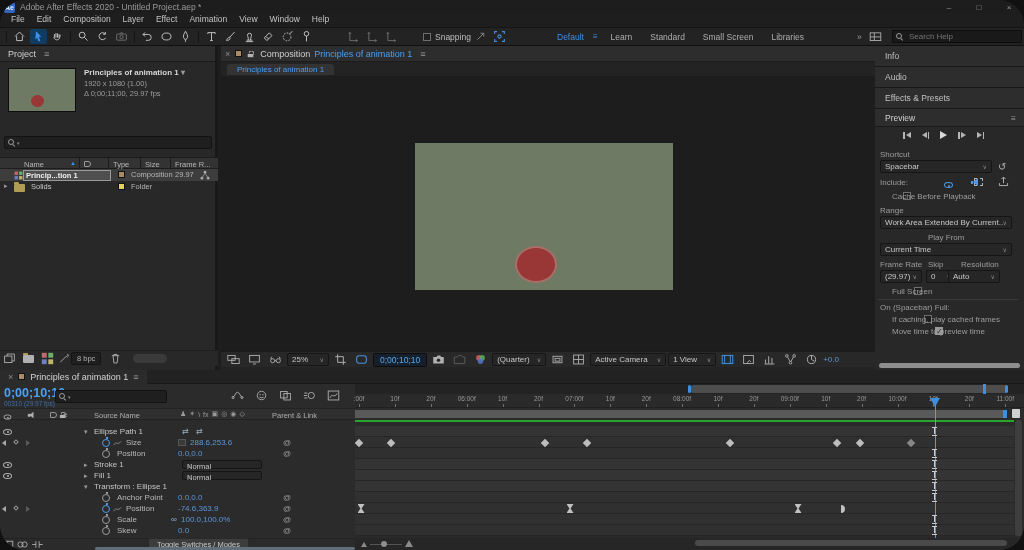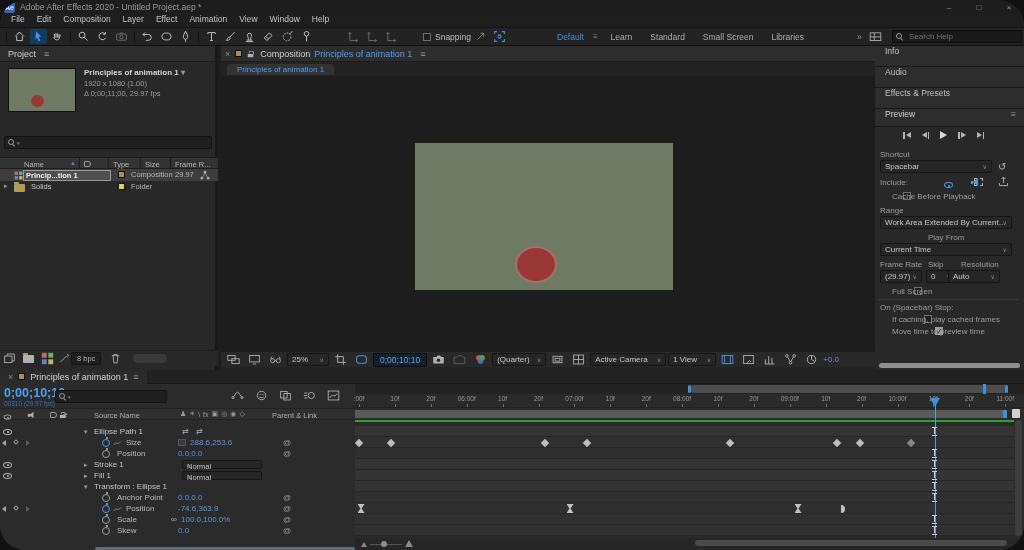--- a/index.html
+++ b/index.html
@@ -58,21 +58,21 @@
 .navr{width:0;height:0;border-top:3px solid transparent;border-bottom:3px solid transparent;border-left:4px solid #5c5c5c;display:inline-block;}
 .navd{width:4px;height:4px;border:1px solid #9a9a9a;transform:rotate(45deg);display:inline-block;}
 .tbar{width:1.5px;height:7px;background:#b5b5b5;display:inline-block;}
 .ttl{width:0;height:0;border-top:3.5px solid transparent;border-bottom:3.5px solid transparent;border-right:5px solid #b5b5b5;display:inline-block;}
 .ttr{width:0;height:0;border-top:3.5px solid transparent;border-bottom:3.5px solid transparent;border-left:5px solid #b5b5b5;display:inline-block;}
 .transport{display:flex;gap:11px;align-items:center;}
 .transport .btn{display:flex;align-items:center;gap:1px;}
 .folderic{position:relative;width:11px;height:8px;background:#b09c55;border-radius:1px;display:inline-block;}
 .folderic::before{content:"";position:absolute;left:0;top:-2px;width:5px;height:2px;background:#b09c55;border-radius:1px 1px 0 0;}
 .chip{width:7px;height:7px;border:1px solid #111;display:inline-block;}
-.hdrbar{position:absolute;left:875px;width:149px;background:#2d2d2d;border-bottom:1px solid #191919;display:flex;padding-left:10px;color:#c0c0c0;font-size:8.5px;}
+.hdrbar{position:absolute;left:875px;width:149px;background:#2d2d2d;border-bottom:1px solid #191919;display:flex;align-items:center;padding-left:10px;color:#c0c0c0;font-size:8.5px;}
 .rp-label{position:absolute;color:#9c9c9c;font-size:8px;}
 
 
 .tlrow{position:absolute;left:0;width:355px;height:11px;}
 .tlrow span{position:absolute;top:0;line-height:11px;}
 .stripe{position:absolute;left:355px;width:659px;height:11px;background:#303030;border-bottom:1px solid #272727;}
 .stripe.grp{background:#343434;}
 .ruler-lab{position:absolute;top:1px;color:#989898;font-size:6.5px;transform:translateX(-50%);}
 .ruler-tick{position:absolute;bottom:0;width:1px;height:3px;background:#6e6e6e;}
 .valblue{color:#5b96d9;}
@@ -553,21 +553,21 @@
       <span>0</span>
       <span class="car">∨</span>
     </div>
   <div class="dd abs" style="left:948px;top:270px;width:52px;text-align:center;">
       <span>Auto</span>
       <span class="car">∨</span>
     </div>
   <span class="abs cb" style="left:880px;top:287px;"></span>
   <span class="rp-label" style="left:892px;top:287px;">Full Screen</span>
   <div class="abs" style="left:878px;top:299px;width:140px;height:1px;background:#3a3a3a;"></div>
-  <span class="rp-label" style="left:880px;top:303px;">On (Spacebar) Stop:</span>
+  <span class="rp-label" style="left:880px;top:303px;">On (Spacebar) Full:</span>
   <span class="abs cb" style="left:880px;top:315px;"></span>
   <span class="rp-label" style="left:892px;top:315px;">If caching, play cached frames</span>
   <span class="abs cb checked" style="left:880px;top:327px;"></span>
   <span class="rp-label" style="left:892px;top:327px;">Move time to preview time</span>
   <div class="abs" style="left:879px;top:363px;width:141px;height:5px;border-radius:3px;background:#8f8f8f;"></div>
 
   
   <div class="abs" style="left:0;top:370px;width:1024px;height:180px;background:#2b2b2b;">
 
     <div class="abs row" style="left:0;top:0;width:1024px;height:14px;background:#222;border-bottom:1px solid #191919;">
@@ -723,20 +723,40 @@
         <span class="ibeam" style="left: 932.2px; top: 79px;"></span>
         <span class="ibeam" style="left: 932.2px; top: 90px;"></span>
         <span class="ibeam" style="left: 932.2px; top: 101px;"></span>
         <span class="ibeam" style="left: 932.2px; top: 112px;"></span>
         <span class="ibeam" style="left: 932.2px; top: 123px;"></span>
         <span class="ibeam" style="left: 932.2px; top: 145px;"></span>
         <span class="ibeam" style="left: 932.2px; top: 156px;"></span>
         <div style="position: absolute; left: 1015px; top: 50px; width: 7px; height: 116px; background: rgb(62, 62, 62); border-radius: 3px; pointer-events: auto;"></div>
       </div>
 
+    <div class="abs row" style="left:0;top:168px;width:355px;height:12px;background:#2b2b2b;border-top:1px solid #222;">
+      <span class="tool" style="width:13px;">
+          <svg viewBox="0 0 16 16" stroke="#b0b0b0" fill="none" stroke-width="1.1">
+            <rect x="1.5" y="4" width="13" height="8"></rect>
+            <path d="M4.5 4 V12 M7.5 4 V12"></path>
+          </svg>
+        </span>
+      <span class="tool" style="width:13px;">
+          <svg viewBox="0 0 16 16" stroke="#b0b0b0" fill="none" stroke-width="1.1">
+            <circle cx="5.5" cy="8" r="3.2"></circle>
+            <circle cx="10.5" cy="8" r="3.2"></circle>
+          </svg>
+        </span>
+      <span class="tool" style="width:13px;">
+          <svg viewBox="0 0 16 16" stroke="#b0b0b0" fill="none" stroke-width="1.1">
+            <path d="M1.5 8 H6 M10 8 H14.5 M6 4 V12 M10 4 V12"></path>
+          </svg>
+        </span>
+      <span style="position:absolute;left:148px;background:#3d3d3d;border:1px solid #2a2a2a;border-radius:2px;padding:1px 8px;color:#c8c8c8;font-size:7.5px;">Toggle Switches / Modes</span>
+    </div>
     <div class="abs" style="left:95px;top:177px;width:260px;height:3px;background:#5f6e7a;border-radius:2px;"></div>
     <div class="abs" style="left:355px;top:168px;width:669px;height:12px;background:#262626;">
       <span class="abs" style="left:6px;top:4px;width:0;height:0;border-left:3px solid transparent;border-right:3px solid transparent;border-bottom:5px solid #8a8a8a;"></span>
       <span class="abs" style="left:15px;top:6px;width:32px;height:1px;background:#555;"></span>
       <span class="abs" style="left:26px;top:3px;width:6px;height:6px;border-radius:50%;background:#8f8f8f;"></span>
       <span class="abs" style="left:50px;top:2px;width:0;height:0;border-left:4px solid transparent;border-right:4px solid transparent;border-bottom:7px solid #8a8a8a;"></span>
       <span class="abs" style="left:340px;top:2px;width:312px;height:6px;background:#4a4a4a;border-radius:3px;"></span>
     </div>
   <div class="tlrow" style="top: 56px;">
         <span class="eye abs" style="left: 3px; top: 2.5px;"></span>

